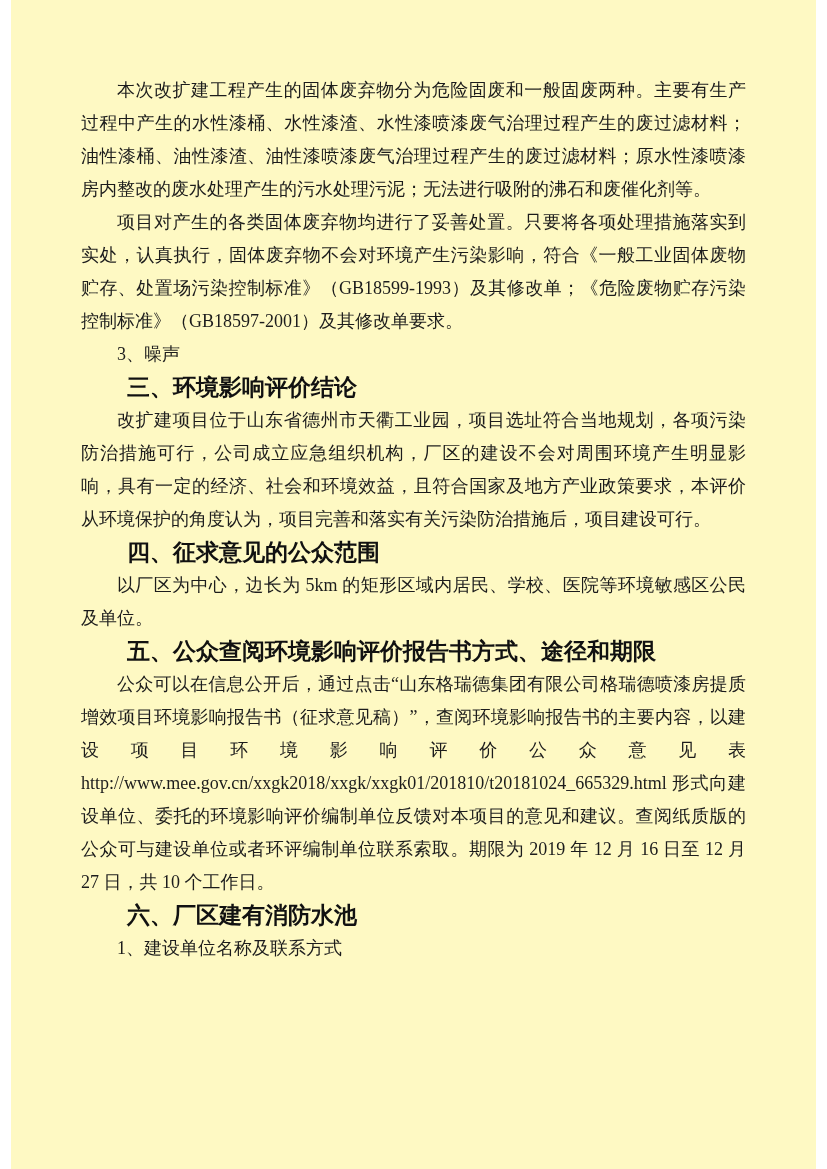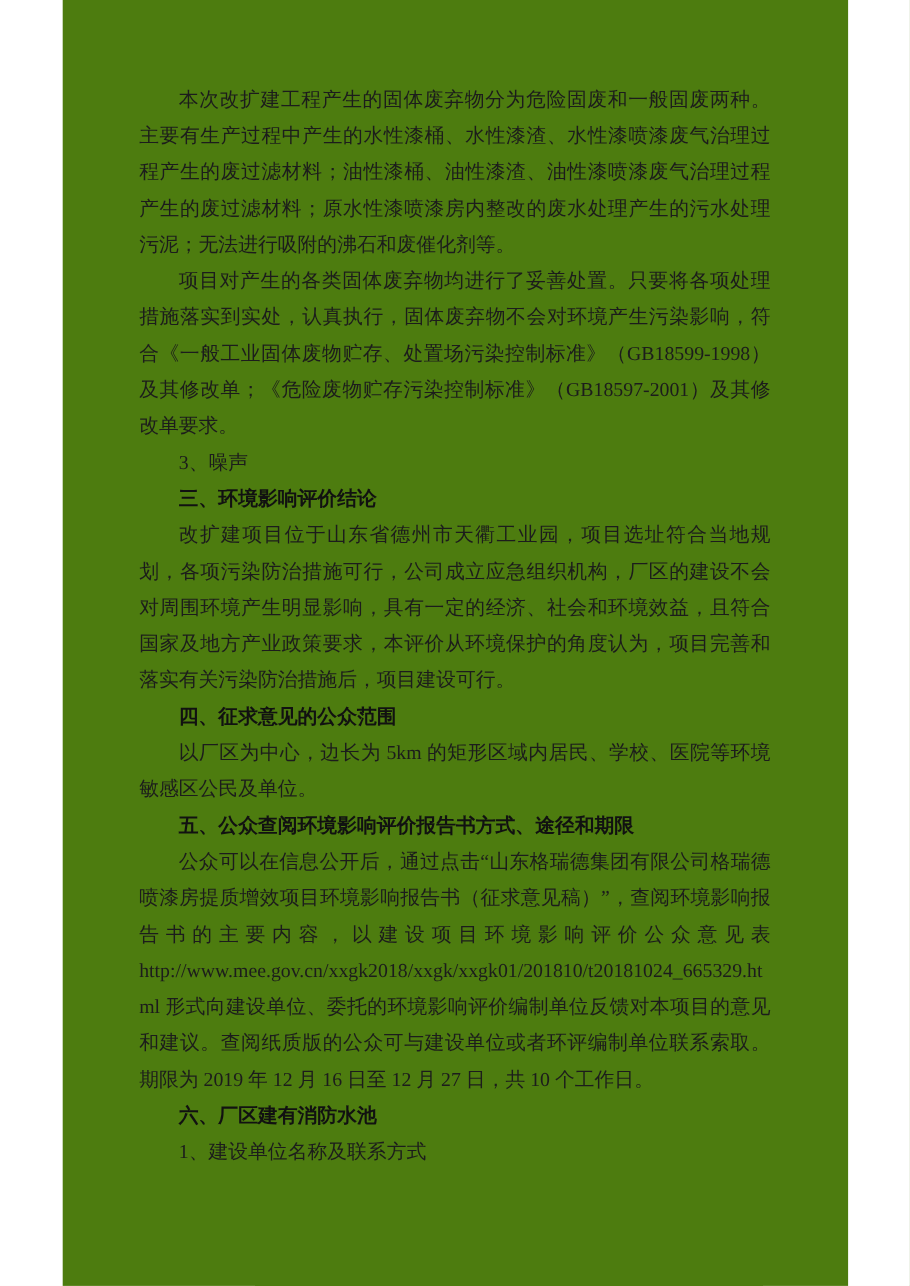--- a/index.html
+++ b/index.html
@@ -2,56 +2,56 @@
 <html><head>
 <meta charset="utf-8">
 <style>
   html, body {
     margin: 0;
     padding: 0;
     background: #ffffff;
   }
   .page {
     position: relative;
-    width: 714px;
+    width: 805px;
     height: 1169px;
     box-sizing: border-box;
     margin: 0 auto;
-    background: #4d7c0f;
+    background: #fef9c3;
     padding: 74px 70px 0 70px;
     overflow: hidden;
     font-family: "Liberation Serif", "DejaVu Serif", serif;
     font-size: 18px;
     line-height: 33px;
     color: #1c1c1c;
     text-align: justify;
     text-justify: inter-ideograph;
   }
   .para {
     margin: 0;
     text-indent: 2em;
     word-break: break-word;
     overflow-wrap: break-word;
   }
   .heading {
     margin: 0;
     text-indent: 2em;
     font-weight: 700;
-    font-size: 18px;
+    font-size: 23px;
     line-height: 33px;
     font-family: "Liberation Sans", "DejaVu Sans", sans-serif;
     color: #111111;
   }
 </style>
 </head>
 <body>
 
 <div class="page">
   <p class="para">本次改扩建工程产生的固体废弃物分为危险固废和一般固废两种。主要有生产过程中产生的水性漆桶、水性漆渣、水性漆喷漆废气治理过程产生的废过滤材料；油性漆桶、油性漆渣、油性漆喷漆废气治理过程产生的废过滤材料；原水性漆喷漆房内整改的废水处理产生的污水处理污泥；无法进行吸附的沸石和废催化剂等。</p>
-  <p class="para">项目对产生的各类固体废弃物均进行了妥善处置。只要将各项处理措施落实到实处，认真执行，固体废弃物不会对环境产生污染影响，符合《一般工业固体废物贮存、处置场污染控制标准》（GB18599-1998）及其修改单；《危险废物贮存污染控制标准》（GB18597-2001）及其修改单要求。</p>
+  <p class="para">项目对产生的各类固体废弃物均进行了妥善处置。只要将各项处理措施落实到实处，认真执行，固体废弃物不会对环境产生污染影响，符合《一般工业固体废物贮存、处置场污染控制标准》（GB18599-1993）及其修改单；《危险废物贮存污染控制标准》（GB18597-2001）及其修改单要求。</p>
   <p class="para">3、噪声</p>
   <p class="heading">三、环境影响评价结论</p>
   <p class="para">改扩建项目位于山东省德州市天衢工业园，项目选址符合当地规划，各项污染防治措施可行，公司成立应急组织机构，厂区的建设不会对周围环境产生明显影响，具有一定的经济、社会和环境效益，且符合国家及地方产业政策要求，本评价从环境保护的角度认为，项目完善和落实有关污染防治措施后，项目建设可行。</p>
   <p class="heading">四、征求意见的公众范围</p>
   <p class="para">以厂区为中心，边长为 5km 的矩形区域内居民、学校、医院等环境敏感区公民及单位。</p>
   <p class="heading">五、公众查阅环境影响评价报告书方式、途径和期限</p>
   <p class="para">公众可以在信息公开后，通过点击“山东格瑞德集团有限公司格瑞德喷漆房提质增效项目环境影响报告书（征求意见稿）”，查阅环境影响报告书的主要内容，以建设项目环境影响评价公众意见表 http://www.mee.gov.cn/xxgk2018/xxgk/xxgk01/201810/t20181024_665329.html 形式向建设单位、委托的环境影响评价编制单位反馈对本项目的意见和建议。查阅纸质版的公众可与建设单位或者环评编制单位联系索取。期限为 2019 年 12 月 16 日至 12 月 27 日，共 10 个工作日。</p>
   <p class="heading">六、厂区建有消防水池</p>
   <p class="para">1、建设单位名称及联系方式</p>
 </div>

